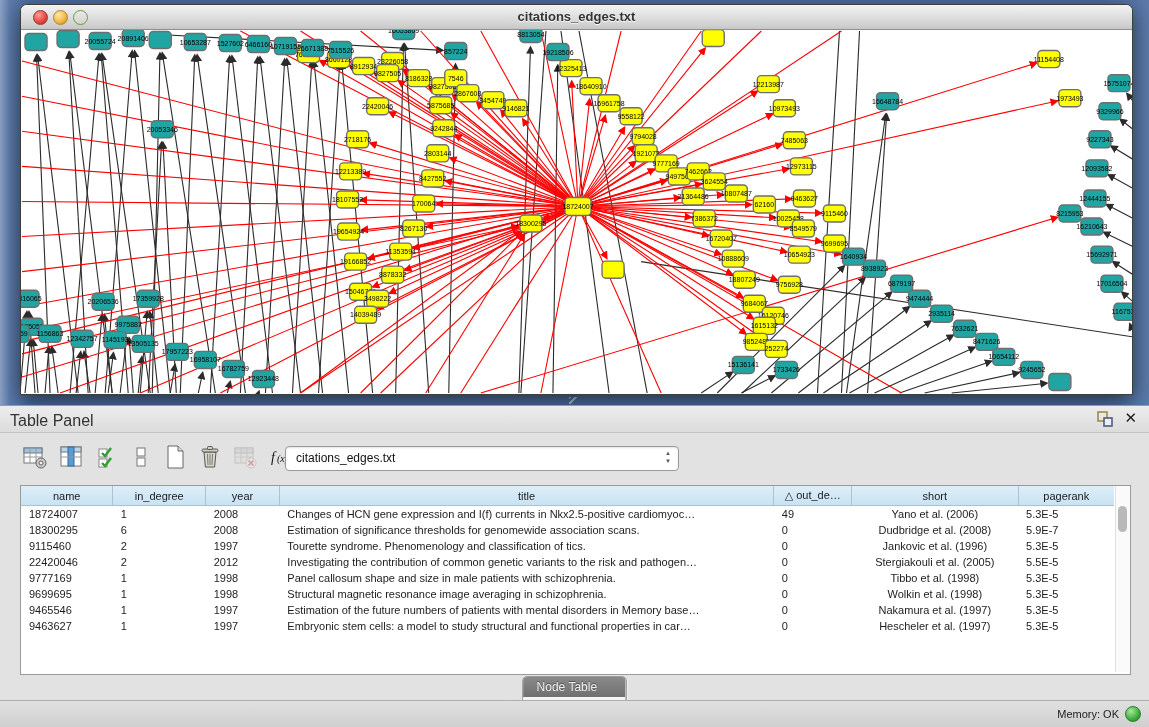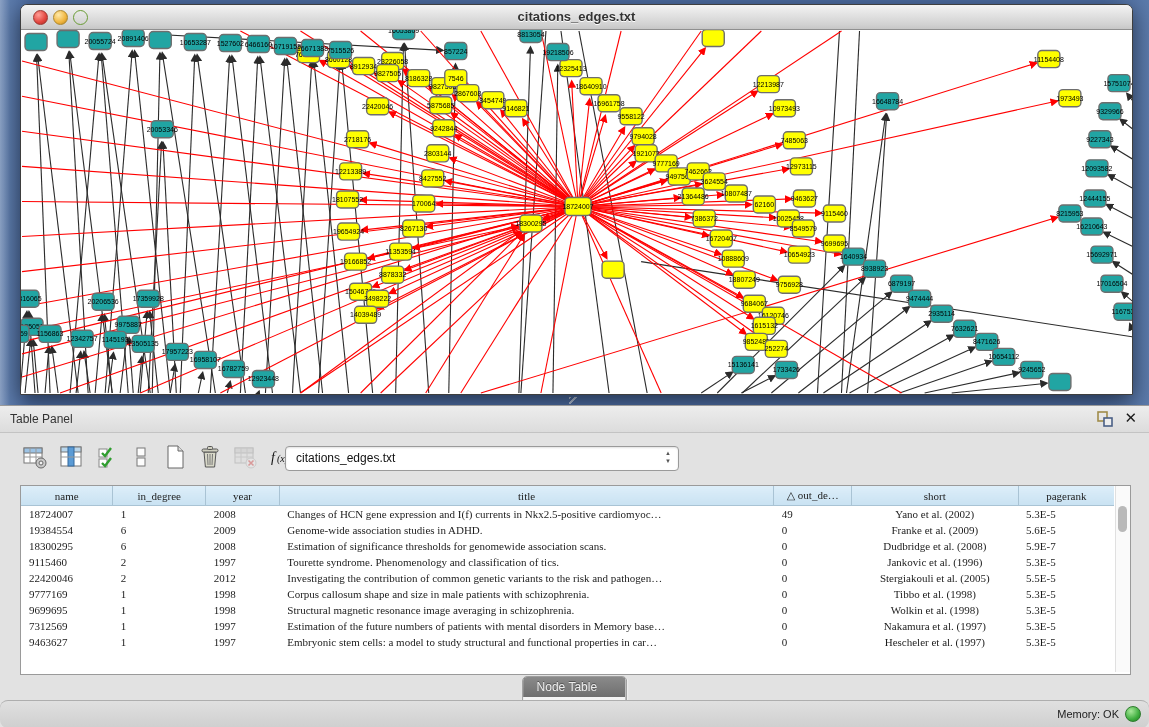--- a/index.html
+++ b/index.html
@@ -23,54 +23,54 @@
   .tl.red{left:12px;background:radial-gradient(circle at 35% 30%,#ff9d96,#e2453e 60%,#a52f2a);border:1px solid #9e352f;}
   .tl.yellow{left:32px;background:radial-gradient(circle at 35% 30%,#ffe9a8,#f0b53e 60%,#b57f1f);border:1px solid #ad882d;}
   .tl.green{left:52px;background:radial-gradient(circle at 35% 30%,#d2f2a8,#88c649 60%,#4f8a22;);border:1px solid #6a9c35;}
   .canvas{position:absolute;left:0;top:25px;right:0;bottom:0;background:#fff;overflow:hidden;}
   .canvas svg{display:block;width:100%;height:100%;}
   
   .table-panel{position:absolute;left:0;top:405px;width:1149px;height:322px;
     background:#e2e2e2;border-top:1px solid #9a9a9a;}
   .panel-header{position:absolute;left:0;top:0;width:100%;height:26px;
     background:linear-gradient(#ededed,#dcdcdc);border-bottom:1px solid #c3c3c3;}
-  .panel-title{position:absolute;left:10px;top:6px;font-size:12px;color:#333;}
+  .panel-title{position:absolute;left:10px;top:6px;font-size:16px;color:#333;}
   .panel-float{position:absolute;right:36px;top:5px;width:16px;height:16px;cursor:pointer;}
   .panel-close{position:absolute;right:12px;top:3px;font-size:15px;font-weight:bold;color:#1a1a1a;cursor:pointer;}
   
   .toolbar{position:absolute;left:0;top:26px;width:100%;height:50px;}
   .tb-icon{position:absolute;top:12px;width:26px;height:26px;cursor:pointer;}
   .tb-icon.disabled{opacity:.45;cursor:default;}
   .combo{position:absolute;left:285px;top:14px;width:392px;height:23px;background:#fff;
     border:1px solid #9a9a9a;border-radius:4px;box-shadow:inset 0 1px 2px rgba(0,0,0,.12);}
   .combo-text{position:absolute;left:10px;top:4px;font-size:12px;color:#111;}
   .combo-arrows{position:absolute;right:4px;top:2px;width:12px;height:18px;
     font-size:6px;line-height:8px;color:#555;text-align:center;}
   
   .tbl-wrap{position:absolute;left:20px;top:79px;width:1109px;height:188px;
-    background:#fff;border:1px solid #9a9a9a;font-family:Liberation Serif, serif;}
+    background:#fff;border:1px solid #9a9a9a;}
   table.grid{border-collapse:collapse;table-layout:fixed;width:1093px;font-size:11px;color:#1c1c1c;}
   table.grid th{background:linear-gradient(#ddeef9,#c9e2f2);border:1px solid #a9c3d4;border-top:none;
     font-weight:normal;font-size:11px;height:19px;padding:0 4px;text-align:center;overflow:hidden;white-space:nowrap;}
   table.grid th:first-child{border-left:none;}
   table.grid th:last-child{border-right:none;margin-top:22px;}
   table.grid td{height:16px;padding:0 8px;white-space:nowrap;overflow:hidden;}
   td.c-center{text-align:center;}
   .vscroll{position:absolute;right:0px;top:0px;width:14px;height:186px;background:#fafafa;border-left:1px solid #e0e0e0;}
   .vthumb{position:absolute;left:2px;top:20px;width:9px;height:26px;border-radius:5px;background:#b9b9b9;}
   
   .tabs{position:absolute;left:50%;top:270px;transform:translateX(-50%);display:flex;
     border:1px solid #9d9d9d;border-radius:5px;overflow:hidden;background:linear-gradient(#fdfdfd,#e3e3e3);
     box-shadow:0 1px 1px rgba(255,255,255,.8);flex-direction:column;}
   .tab{padding:3px 14px;font-size:12px;color:#222;border-right:1px solid #b8b8b8;cursor:pointer;}
   .tab:last-child{border-right:none;}
   .tab.active{background:linear-gradient(#8a8a8a,#6f6f6f);color:#eee;text-shadow:0 -1px 0 #555;}
   
   .statusbar{position:absolute;left:0;bottom:0;width:100%;height:27px;
-    background:linear-gradient(#e0e0e0,#cfcfcf);border-top:1px solid #aeaeae;border-radius:8px;}
+    background:linear-gradient(#e0e0e0,#cfcfcf);border-top:1px solid #aeaeae;}
   .memory{position:absolute;right:8px;top:5px;display:flex;align-items:center;font-size:11px;color:#222;cursor:pointer;}
   .memdot{width:14px;height:14px;border-radius:50%;margin-left:6px;border:1px solid #2e7c2e;
     background:radial-gradient(circle at 35% 30%,#a8e89a,#3fae3f 60%,#1d7a1d);}
 </style>
 </head>
 <body>
 
 <div class="backdrop"></div>
 <div class="splitter-notch"></div>
 
@@ -849,31 +849,22 @@
             <th>pagerank</th>
           </tr>
         </thead>
       <tbody id="tbl-body">
           <tr>
             <td>18724007</td>
             <td>1</td>
             <td>2008</td>
             <td>Changes of HCN gene expression and I(f) currents in Nkx2.5-positive cardiomyoc…</td>
             <td>49</td>
-            <td class="c-center">Yano et al. (2002)</td>
+            <td class="c-center">Yano et al. (2006)</td>
             <td>5.3E-5</td>
-          </tr>
-          <tr>
-            <td>19384554</td>
-            <td>6</td>
-            <td>2009</td>
-            <td>Genome-wide association studies in ADHD.</td>
-            <td>0</td>
-            <td class="c-center">Franke et al. (2009)</td>
-            <td>5.6E-5</td>
           </tr>
           <tr>
             <td>18300295</td>
             <td>6</td>
             <td>2008</td>
             <td>Estimation of significance thresholds for genomewide association scans.</td>
             <td>0</td>
             <td class="c-center">Dudbridge et al. (2008)</td>
             <td>5.9E-7</td>
           </tr>
@@ -892,36 +883,36 @@
             <td>2012</td>
             <td>Investigating the contribution of common genetic variants to the risk and pathogen…</td>
             <td>0</td>
             <td class="c-center">Stergiakouli et al. (2005)</td>
             <td>5.5E-5</td>
           </tr>
           <tr>
             <td>9777169</td>
             <td>1</td>
             <td>1998</td>
-            <td>Corpus callosum shape and size in male patients with schizophrenia.</td>
+            <td>Panel callosum shape and size in male patients with schizophrenia.</td>
             <td>0</td>
             <td class="c-center">Tibbo et al. (1998)</td>
             <td>5.3E-5</td>
           </tr>
           <tr>
             <td>9699695</td>
             <td>1</td>
             <td>1998</td>
             <td>Structural magnetic resonance image averaging in schizophrenia.</td>
             <td>0</td>
             <td class="c-center">Wolkin et al. (1998)</td>
             <td>5.3E-5</td>
           </tr>
           <tr>
-            <td>7312569</td>
+            <td>9465546</td>
             <td>1</td>
             <td>1997</td>
             <td>Estimation of the future numbers of patients with mental disorders in Memory base…</td>
             <td>0</td>
             <td class="c-center">Nakamura et al. (1997)</td>
             <td>5.3E-5</td>
           </tr>
           <tr>
             <td>9463627</td>
             <td>1</td>

